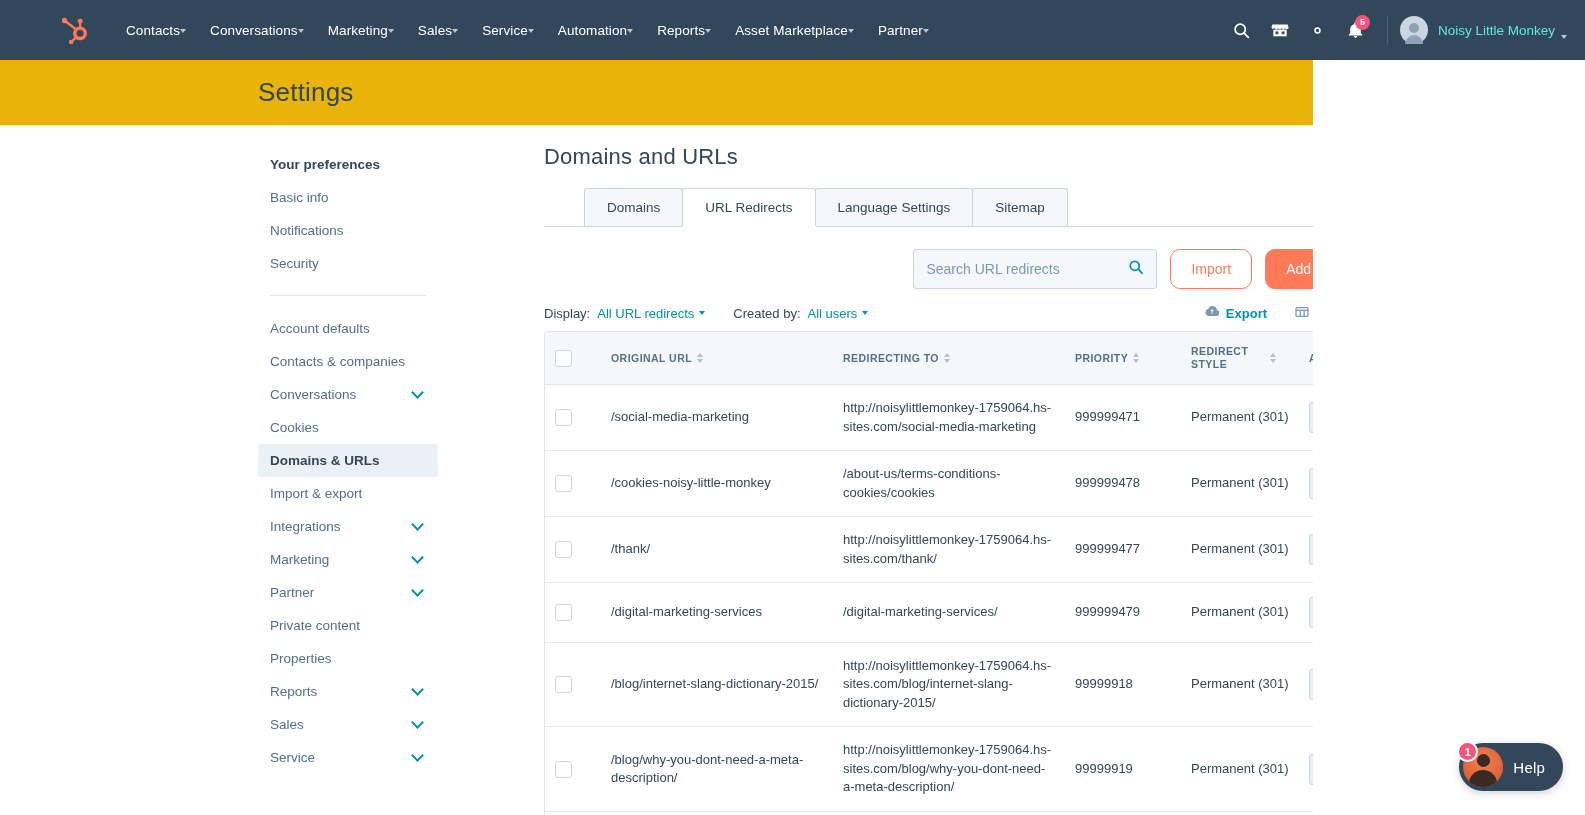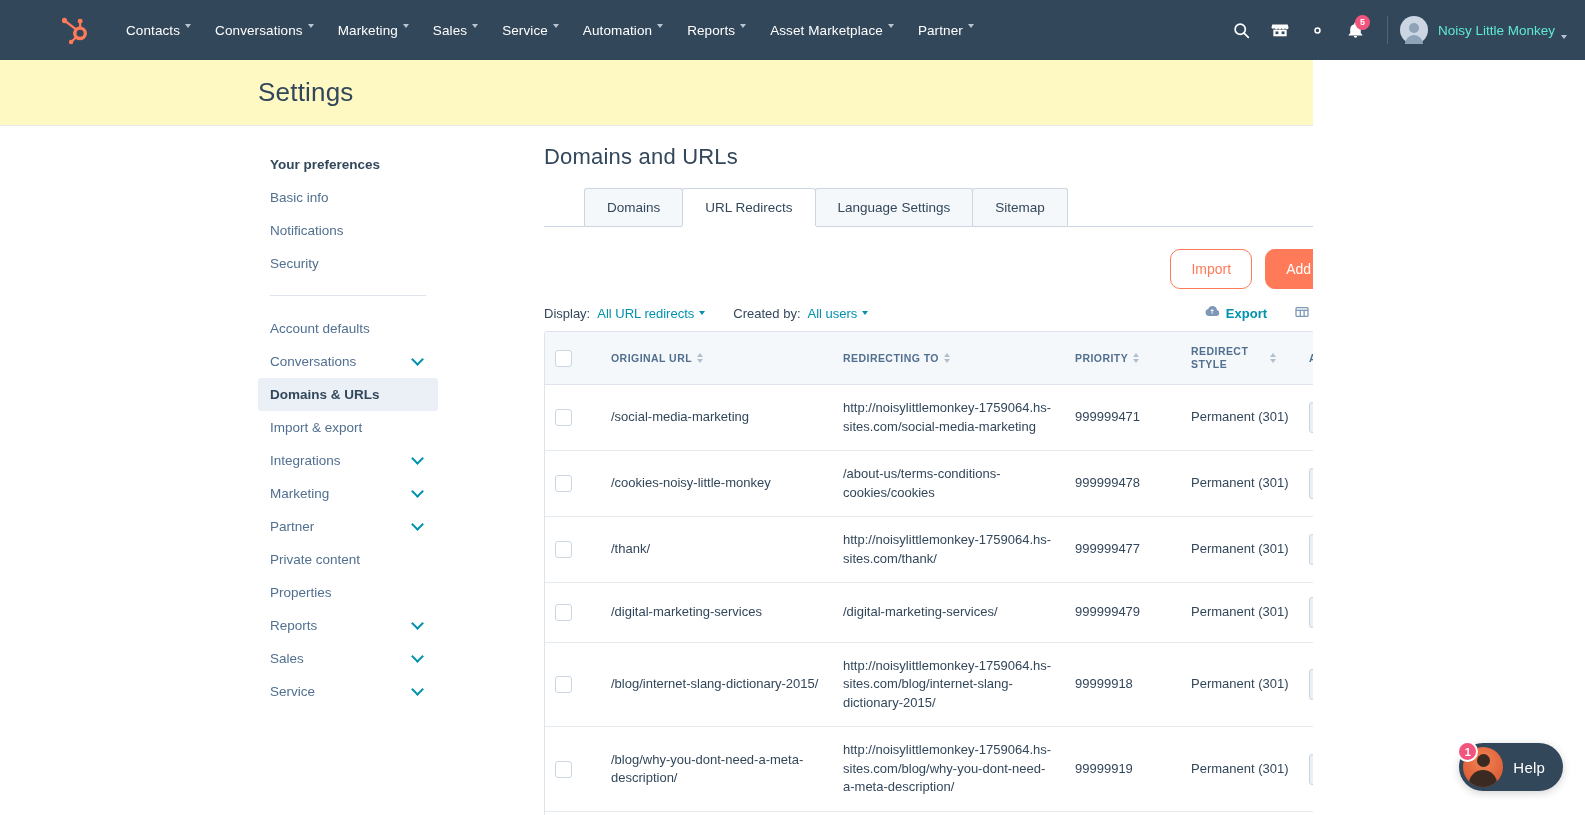--- a/index.html
+++ b/index.html
@@ -16,21 +16,21 @@
     height: 60px; width: 100%;
     background: #33475b;
     display: flex; align-items: center;
     padding: 0 18px 0 62px;
     position: relative; z-index: 40;
   }
   .hs-logo { width: 30px; height: 30px; margin-right: 22px; flex: 0 0 auto; }
   .nav-items { display: flex; align-items: center; gap: 0px; }
   .nav-item {
     color: #fff; font-size: 13.5px; letter-spacing: .1px;
-    padding: 6px 12px; display: flex; align-items: flex-start; gap: 5px;
+    padding: 6px 12px; display: flex; align-items: center; 
     cursor: pointer; white-space: nowrap;
   }
   .caret-down {
     width: 0; height: 0; border-left: 3.5px solid transparent;
     border-right: 3.5px solid transparent; border-top: 4px solid #b8c4cf;
     display: inline-block; position: relative; top: 1px;
   }
   .nav-right { margin-left: auto; display: flex; align-items: center; gap: 0; }
   .nav-icon-btn {
     width: 38px; height: 38px; display: flex; align-items: center;
@@ -54,21 +54,21 @@
   .avatar-wrap { position: relative; width:28px; height:28px; }
   .user-name {
     color: #5eead4; font-size: 13.5px; margin-left: 10px;
     display: flex; align-items: flex-end; gap: 6px; cursor: pointer; white-space: nowrap;
   }
 
   
   .settings-header {
     height: 66px; border-bottom: 1px solid #e5eaef;
     display: flex; align-items: center; padding-left: 258px;
-    background: #fef9c3;
+    background: #eab308;
   }
   .settings-title {
     font-size: 26px; color: #33475b; font-weight: 400; letter-spacing: .2px;
   }
 
   
   .page { display: flex; height: 689px; }
 
   
   .sidebar {
@@ -349,22 +349,28 @@
       <div class="side-item">
         <span>Security</span>
       </div>
 
       <div class="side-sep"></div>
 
       <div class="side-item">
         <span>Account defaults</span>
       </div>
       <div class="side-item">
+        <span>Contacts &amp; companies</span>
+      </div>
+      <div class="side-item">
         <span>Conversations</span>
         <i class="side-chevron"></i>
+      </div>
+      <div class="side-item">
+        <span>Cookies</span>
       </div>
       <div class="side-item active">
         <span>Domains &amp; URLs</span>
       </div>
       <div class="side-item">
         <span>Import &amp; export</span>
       </div>
       <div class="side-item">
         <span>Integrations</span>
         <i class="side-chevron"></i>
@@ -410,20 +416,29 @@
       </div>
       <div class="tab">
         <span>Language Settings</span>
       </div>
       <div class="tab">
         <span>Sitemap</span>
       </div>
     </div>
 
     <div class="toolbar-row">
+      <div class="search-box">
+        <input type="text" placeholder="Search URL redirects" style="">
+        <span>
+          <svg width="16" height="16" viewBox="0 0 20 20" fill="none" stroke="#0091ae" stroke-width="2.2">
+            <circle cx="8.5" cy="8.5" r="5.6"></circle>
+              <line x1="12.8" y1="12.8" x2="17.6" y2="17.6" stroke-linecap="round"></line>
+          </svg>
+        </span>
+      </div>
       <div class="btn btn-secondary">
         <span>Import</span>
       </div>
       <div class="btn btn-primary">
         <span>Add URL redirect</span>
       </div>
     </div>
 
     <div class="filter-row">
       <div class="filter-group">

